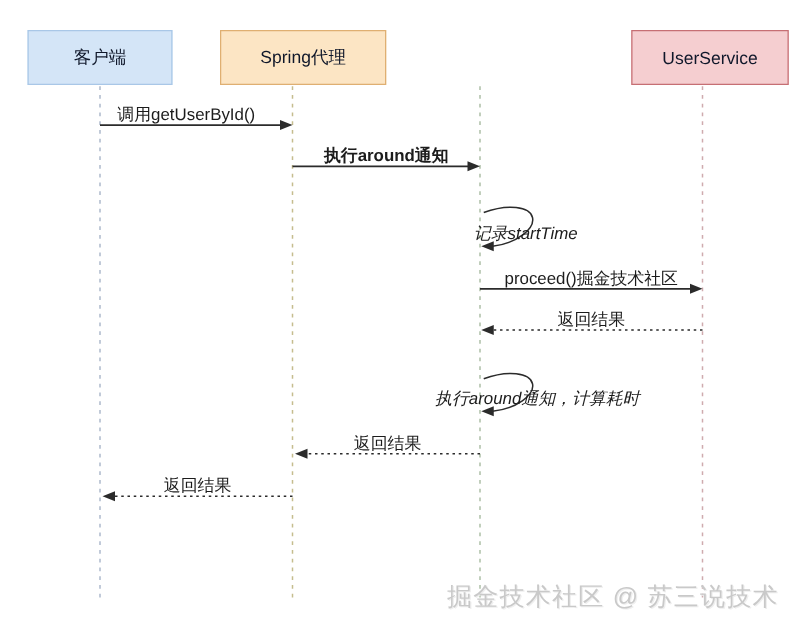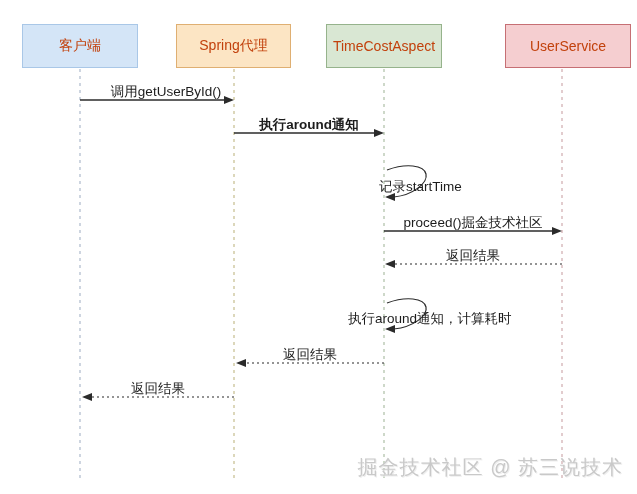--- a/index.html
+++ b/index.html
@@ -14,54 +14,54 @@
   .actor {
     position: absolute;
     top: 24px;
     height: 44px;
     border: 1px solid;
     box-sizing: border-box;
     display: flex;
     align-items: center;
     justify-content: center;
     font-size: 14px;
-    color: #c2410c;
+    color: #0f172a;
   }
   #actor-client      { left: 22px;  width: 116px; background: #d4e5f7; border-color: #a9c7e7; }
-  #actor-spring      { left: 176px; width: 115px; background: #fce5c4; border-color: #dfaf72; }
+  #actor-spring      { left: 176px; width: 133px; background: #fce5c4; border-color: #dfaf72; }
   #actor-aspect      { left: 326px; width: 116px; background: #d9e7d3; border-color: #96b38c; }
   #actor-userservice { left: 505px; width: 126px; background: #f5ced0; border-color: #c66f74; }
 
   svg.overlay {
     position: absolute;
     left: 0; top: 0;
     width: 637px; height: 494px;
     pointer-events: none;
   }
   .msg {
     position: absolute;
     font-size: 13.5px;
     color: #1c1c1c;
     text-align: center;
     white-space: nowrap;
     line-height: 15px;
   }
-  .msg.left { text-align: center; }
-  #msg-0 { left: 93px;  top: 84px;  width: 146px; }
+  .msg.left { text-align: center; font-style: italic; }
+  #msg-0 { left: 76px;  top: 84px;  width: 146px; }
   #msg-1 { left: 237px; top: 117px; width: 144px; font-weight: bold; }
   #msg-2 { left: 379px; top: 179px; }
   #msg-3 { left: 389px; top: 215px; width: 168px; }
   #msg-4 { left: 389px; top: 248px; width: 168px; }
   #msg-5 { left: 348px; top: 311px; }
   #msg-6 { left: 239px; top: 347px; width: 142px; }
   #msg-7 { left: 84px;  top: 381px; width: 148px; }
 
   #watermark {
     position: absolute;
-    top: 454px;
+    top: 464px;
     right: 14px;
     font-size: 20px;
     letter-spacing: 1px;
     color: #c9c9c9;
     text-shadow: 1px 1px 0 #efefef;
     white-space: nowrap;
   }
 </style>
 </head>
 <body>
@@ -119,21 +119,20 @@
     </g>
 
     <g>
       <line x1="234" y1="397" x2="90" y2="397" stroke="#2b2b2b" stroke-width="1.2" stroke-dasharray="2,3"></line>
       <polygon points="82,397 92,393 92,401" fill="#2b2b2b"></polygon>
     </g>
   </svg>
 
   <div class="actor" id="actor-client">客户端</div>
   <div class="actor" id="actor-spring">Spring代理</div>
-  <div class="actor" id="actor-aspect">TimeCostAspect</div>
   <div class="actor" id="actor-userservice">UserService</div>
 
   <div class="msg" id="msg-0">调用getUserById()</div>
   <div class="msg" id="msg-1">执行around通知</div>
   <div class="msg left" id="msg-2">记录startTime</div>
   <div class="msg" id="msg-3">proceed()掘金技术社区</div>
   <div class="msg" id="msg-4">返回结果</div>
   <div class="msg left" id="msg-5">执行around通知，计算耗时</div>
   <div class="msg" id="msg-6">返回结果</div>
   <div class="msg" id="msg-7">返回结果</div>

